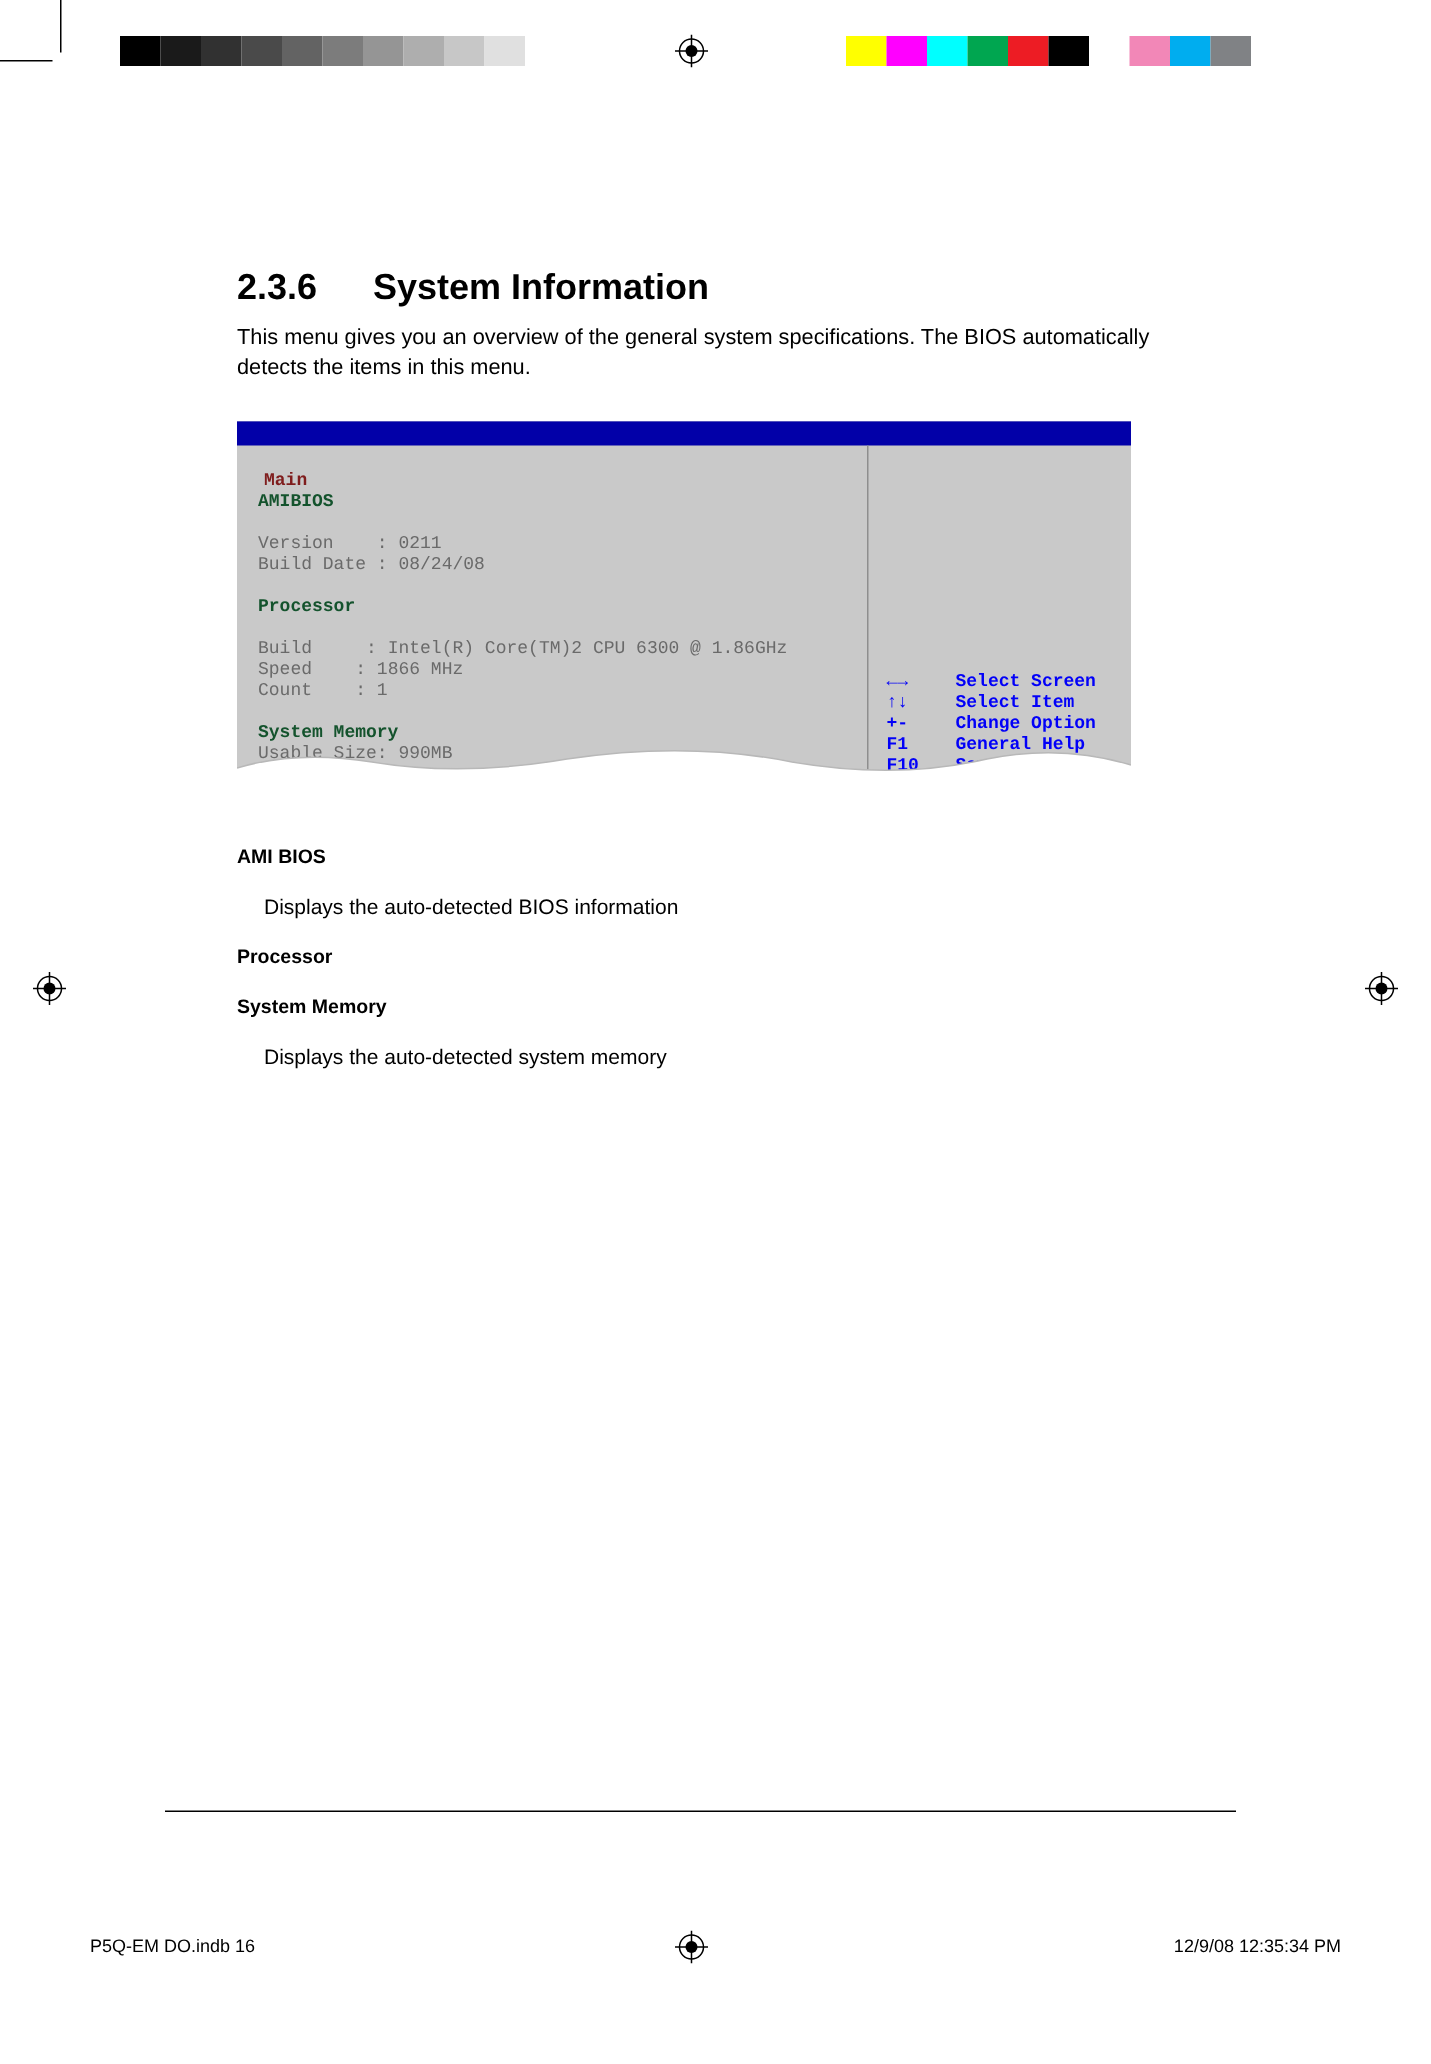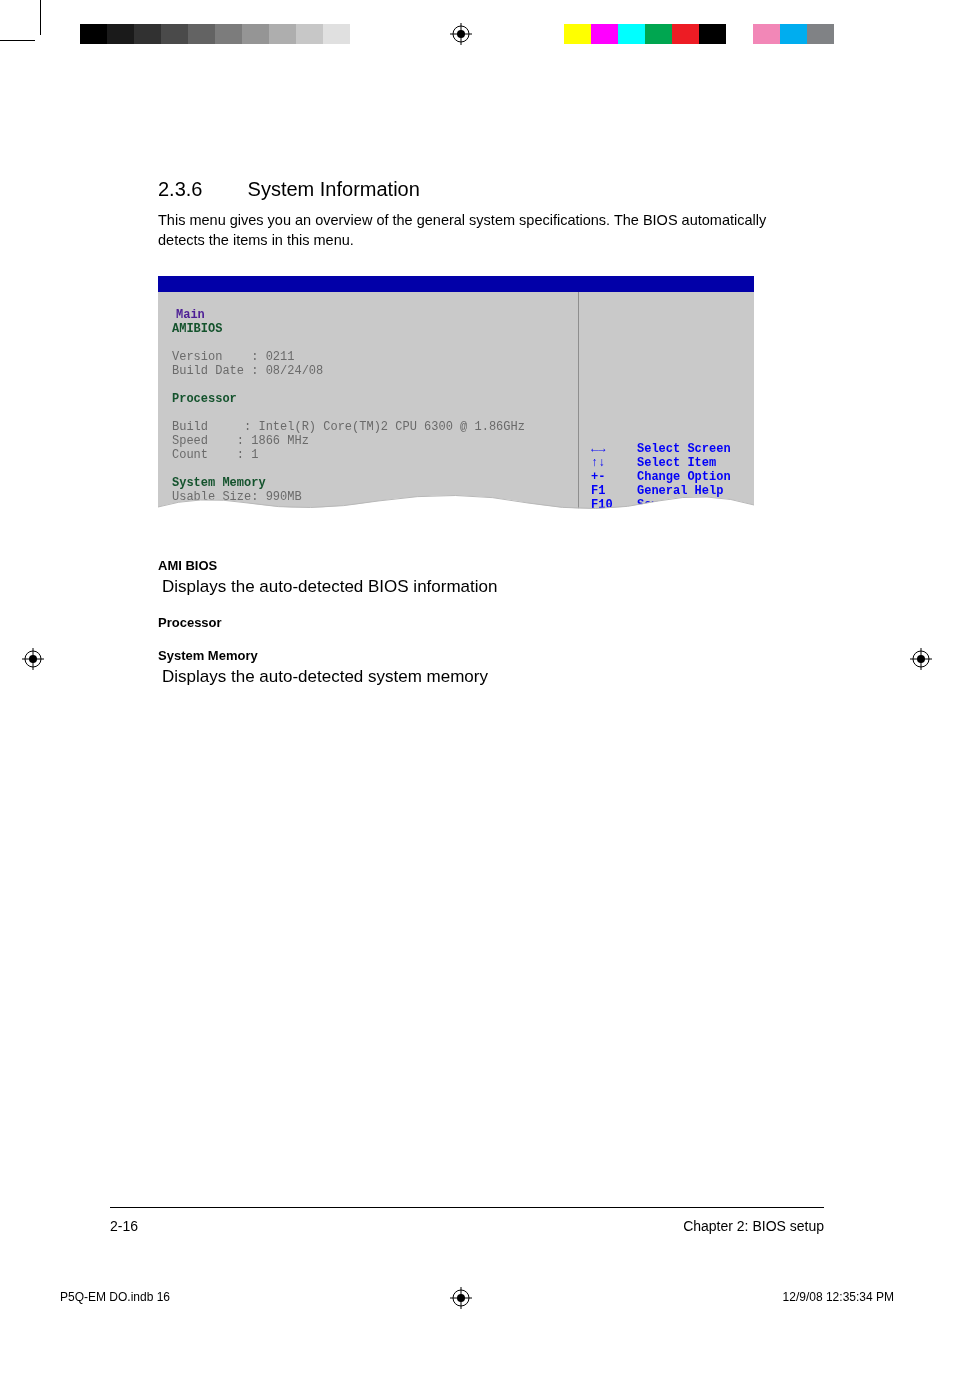--- a/index.html
+++ b/index.html
@@ -14,42 +14,42 @@
 .swatch-strip.left{left:80px}
 .swatch-strip.right{right:120px}
 .sw{width:27px;height:20px}
 
 
 .regmark{position:absolute;width:22px;height:22px}
 .regmark svg{display:block}
 
 
 .content{position:absolute;top:178px;left:158px;width:640px}
-h1.sec{font-size:20px;font-weight:normal;margin:0 0 10px 0}
+h1.sec{font-size:24px;font-weight:bold;margin:0 0 10px 0}
 h1.sec .num{display:inline-block;width:84px}
 p.body{font-size:14.5px;margin:0 0 6px 0;line-height:1.35}
 
 
 .bios{margin-top:26px;width:596px;font-family:"Courier New",monospace;font-size:12px;position:relative}
 .bios-bar{background:#0200a8;height:16px;position:relative;text-align:center}
 .bios-title{color:#fff;font-weight:bold;letter-spacing:1px;line-height:16px;text-shadow:1px 1px 0 #000}
-.bios-tab{position:absolute;top:16px;left:14px;background:#c9c9c9;color:#4c1d95;font-weight:bold;padding:0 4px}
+.bios-tab{position:absolute;top:16px;left:14px;background:#c9c9c9;color:#7f1d1d;font-weight:bold;padding:0 4px}
 .bios-canvas{background:#c9c9c9;border-top:16px solid #0200a8;margin-top:-16px;display:flex;height:230px;position:relative}
 .bios-left{flex:0 0 394px;padding:30px 12px 8px 14px;color:#6a6a6a;line-height:14px}
 .bios-left b{color:#14532d}
 .bios-div{width:1px;background:#8e8e8e}
 .bios-right{flex:1;padding:12px 10px 8px 12px;color:#0200f8;font-weight:bold;line-height:14px}
 .nav-row{display:flex;gap:14px}
 .nav-key{width:32px}
 
 .tear{position:absolute;left:0;right:0;bottom:-1px;height:34px;pointer-events:none}
 
 .sub{margin-top:36px}
 .sub h2{font-size:13px;font-weight:bold;margin:18px 0 4px 0}
-.sub p{font-size:17px;margin:4px}
+.sub p{font-size:14px;margin:18px}
 
 
 .rule{position:absolute;left:110px;right:130px;bottom:168px;height:1px;background:#000}
 .footer{position:absolute;left:110px;right:130px;bottom:142px;font-size:14px;display:flex;justify-content:space-between}
 .slug{position:absolute;left:60px;right:60px;bottom:72px;font-size:12px;display:flex;justify-content:space-between;color:#000}
 </style>
 </head>
 <body>
 
 <div class="page">
@@ -179,22 +179,18 @@
     <div class="sub" id="subs">
         <h2>AMI BIOS</h2>
         <p>Displays the auto-detected BIOS information</p>
         <h2>Processor</h2>
         <h2>System Memory</h2>
         <p>Displays the auto-detected system memory</p>
       </div>
   </div>
 
   <div class="rule"></div>
-  <div class="footer">
-    <span>2-16</span>
-    <span>Chapter 2: BIOS setup</span>
-  </div>
   <div class="slug">
     <span>P5Q-EM DO.indb   16</span>
     <span>12/9/08   12:35:34 PM</span>
   </div>
 
 </div>
 
 </body></html>

